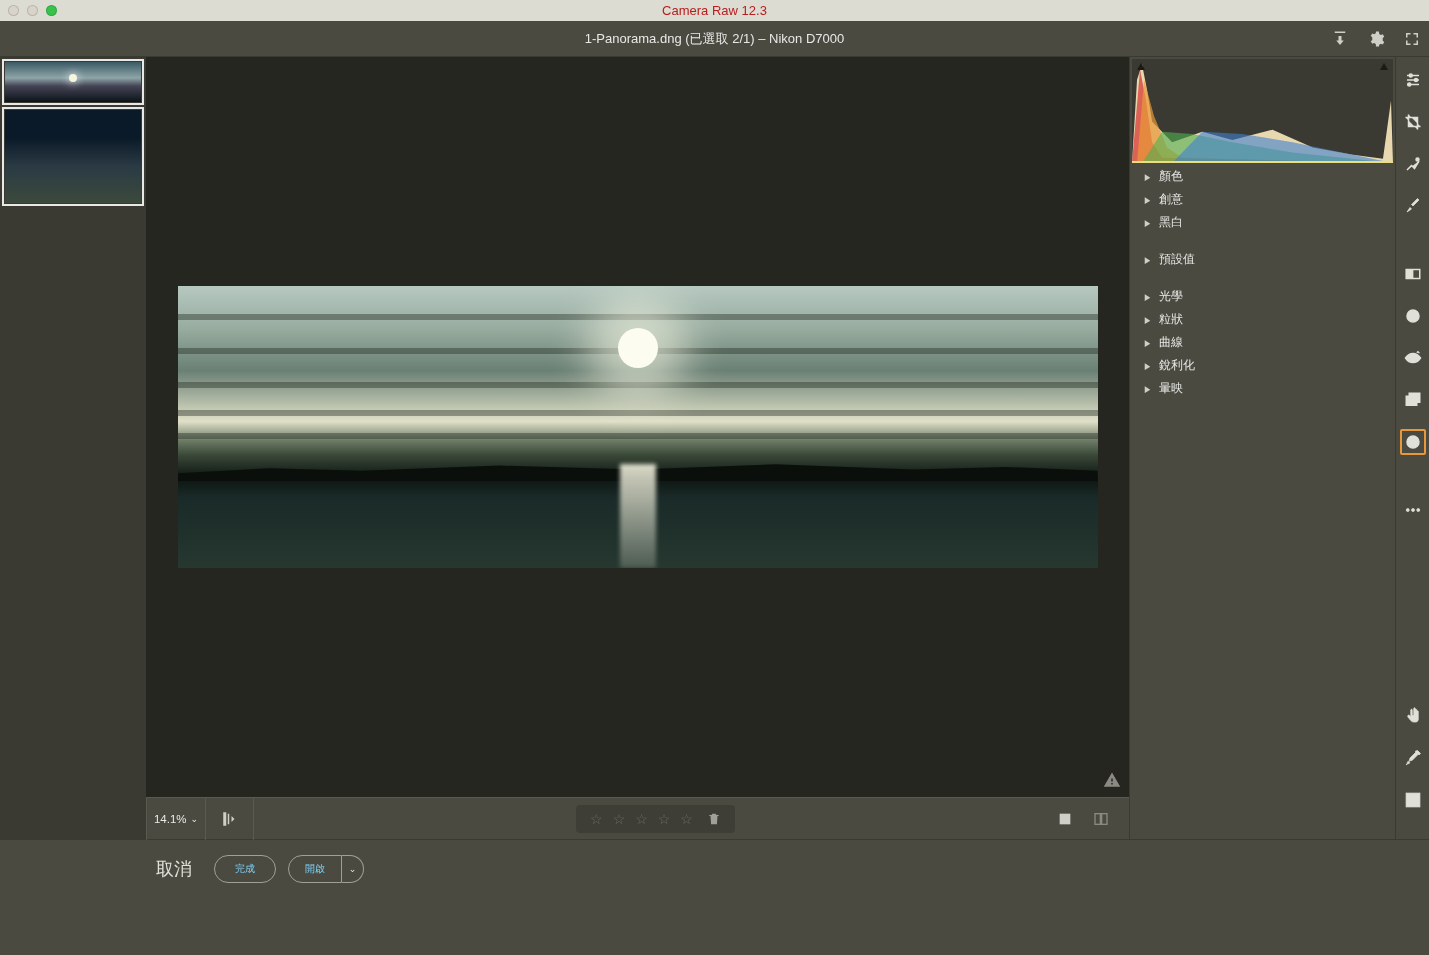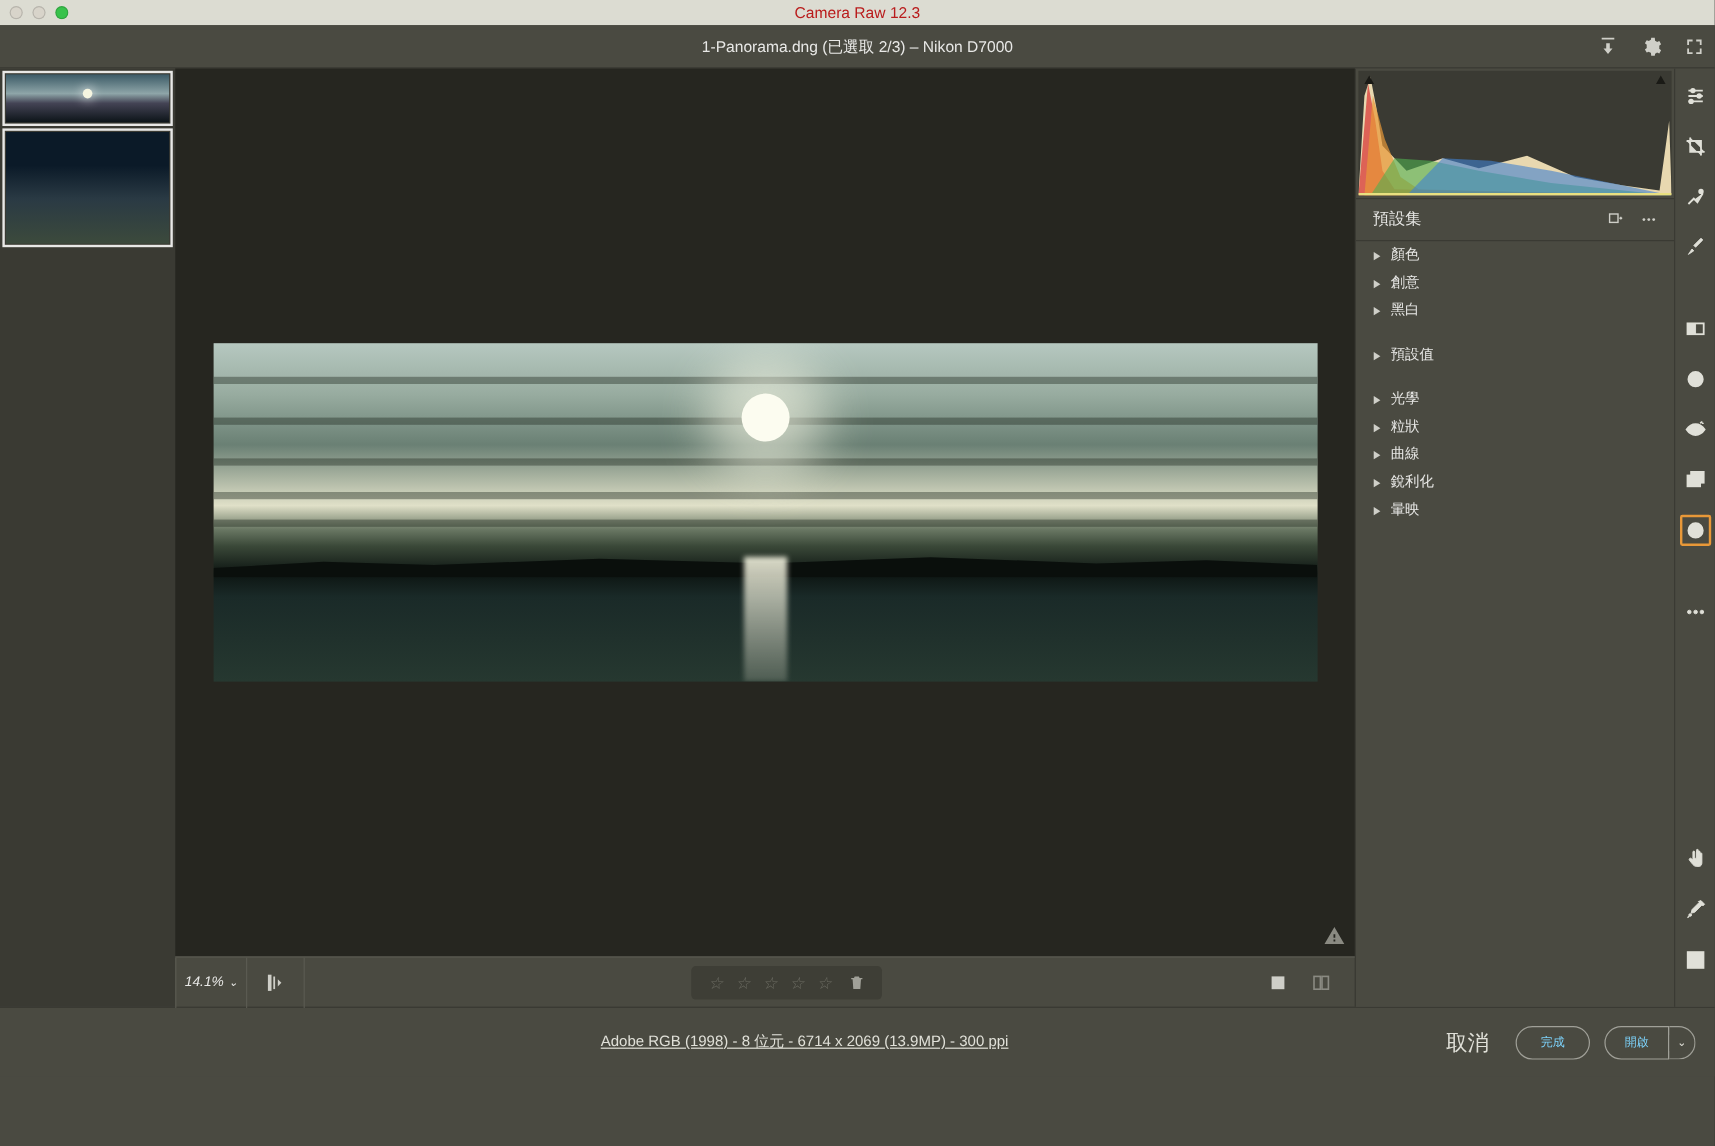--- a/index.html
+++ b/index.html
@@ -24,21 +24,21 @@
 .thumb1::after { content:""; position:absolute; left:50%; top:30%; width:8px; height:8px; background:#f5f5e0; border-radius:50%; transform:translateX(-50%); box-shadow: 0 0 10px #fff; }
 .thumb2 { height: 93px; background: linear-gradient(180deg,#0b1a28 30%,#2a3a44 60%,#3c4a3c 100%); position:relative; }
 .canvas-area { flex: 1; background: #262620; position: relative; display:flex; flex-direction:column; }
 .canvas-view { flex:1; display:flex; align-items:center; justify-content:center; position:relative; }
 .panorama { width: 920px; height: 282px; background: linear-gradient(180deg,#b6c8c0 0%,#98aca0 15%,#6a8074 30%,#e0e0c8 48%,#6a7864 55%,#3a4838 60%,#0d1512 68%,#1a2a28 75%,#263830 100%); position:relative; overflow:hidden; }
 .panorama .sun { position:absolute; left:50%; top:15%; width:40px; height:40px; background:#fcfcf0; border-radius:50%; transform:translateX(-50%); box-shadow: 0 0 40px 30px rgba(248,248,230,0.6); }
 .panorama .water { position:absolute; left:50%; top:63%; width:36px; height:104px; background:linear-gradient(180deg,rgba(240,240,220,0.9),rgba(240,240,220,0.2)); transform:translateX(-50%); filter:blur(2px);}
 .panorama .hills { position:absolute; top:60%; left:0; right:0; height:26px; background:#0a0f0c; clip-path: polygon(0 70%, 10% 50%, 20% 60%, 35% 40%, 50% 55%, 65% 35%, 80% 55%, 90% 45%, 100% 60%, 100% 100%, 0 100%); }
 .panorama .cloudbar { position:absolute; left:0; right:0; height:6px; background:rgba(30,40,30,0.4); }
 .warn-icon { position:absolute; bottom:8px; right:8px; width:18px; height:18px; }
-.toolbar-bottom { height: 42px; background: #4a4a41; display:flex; align-items:center; border-top:1px solid #5a5a51;font-style:italic;}
+.toolbar-bottom { height: 42px; background: #4a4a41; display:flex; align-items:center; border-top:1px solid #5a5a51;}
 .zoom-box { width:60px; height:42px; display:flex; align-items:center; justify-content:center; gap:4px; border-right:1px solid #5a5a51; border-left:1px solid #5a5a51;}
 .zoom-pct { font-size:11.5px; color:#e8e8e6; }
 .chev-down { font-size:9px; color:#e8e8e6; }
 .tb-sep { width:48px; height:42px; display:flex; align-items:center; justify-content:center; border-right:1px solid #5a5a51; }
 .rating-pill { margin: 0 auto; background: #3e3e36; border-radius: 4px; height:28px; display:flex; align-items:center; padding:0 14px; gap:10px; }
 .star { color:#6b6b62; font-size:14px; cursor:pointer; }
 .trash { width:14px; height:14px; fill:#a0a098; margin-left:4px; cursor:pointer; }
 .tb-right { display:flex; align-items:center; gap:20px; padding-right:20px;}
 .view-icon { width:16px; height:16px; fill:#cfcfc8; cursor:pointer; }
 .panel { width: 266px; background: #4a4a41; display:flex; flex-direction:column; border-left:1px solid #3a3a33;}
@@ -76,21 +76,21 @@
 <div class="titlebar">
   <div class="traffic-lights">
     <div class="tl close"></div>
     <div class="tl min"></div>
     <div class="tl max"></div>
   </div>
   <div class="titlebar-title">Camera Raw 12.3</div>
 </div>
 
 <div class="header">
-  <div class="header-title">1-Panorama.dng (已選取 2/3)  –  Nikon D7000</div>
+  <div class="header-title">1-Panorama.dng (已選取 2/1)  –  Nikon D7000</div>
   <div class="header-icons">
     <svg class="hicon" viewBox="0 0 24 24">
         <path d="M5 20h14v-2H5v2zM12 2L7 8h3v6h4V8h3l-5-6z" transform="scale(1,-1) translate(0,-22)"></path>
       </svg>
     <svg class="hicon" viewBox="0 0 24 24">
         <path d="M12 8a4 4 0 100 8 4 4 0 000-8zm9 4a7.9 7.9 0 00-.1-1.3l2.1-1.6-2-3.5-2.5 1a8 8 0 00-2.2-1.3L16 2h-4l-.3 2.3a8 8 0 00-2.2 1.3l-2.5-1-2 3.5 2.1 1.6A8 8 0 007 12c0 .4 0 .9.1 1.3L5 14.9l2 3.5 2.5-1c.7.5 1.4 1 2.2 1.3L12 22h4l.3-2.3c.8-.3 1.5-.8 2.2-1.3l2.5 1 2-3.5-2.1-1.6c.1-.4.1-.9.1-1.3z"></path>
       </svg>
     <svg class="hicon" viewBox="0 0 24 24">
         <path d="M4 4h6v2H6v4H4V4zm10 0h6v6h-2V6h-4V4zM4 14h2v4h4v2H4v-6zm14 0h2v6h-6v-2h4v-4z"></path>
       </svg>
@@ -168,34 +168,20 @@
         </svg>
       <svg class="histo-svg" viewBox="0 0 260 100" preserveAspectRatio="none">
         <path fill="#e8d8b0" d="M0 100 L5 20 L10 5 L15 30 L20 60 L40 80 L70 70 L100 78 L140 68 L180 85 L220 92 L250 96 L258 40 L260 100 Z"></path>
         <path fill="#d83030" opacity="0.7" d="M0 100 L8 10 L14 40 L20 80 L30 95 L260 100 Z"></path>
         <path fill="#e89838" opacity="0.7" d="M5 100 L12 20 L22 55 L35 85 L50 95 L260 100 Z"></path>
         <path fill="#50b050" opacity="0.6" d="M10 100 L30 70 L60 72 L100 80 L160 90 L260 100 Z"></path>
         <path fill="#4080d0" opacity="0.6" d="M40 100 L70 70 L110 72 L160 80 L220 92 L260 100 Z"></path>
         <line x1="0" y1="99" x2="260" y2="99" stroke="#e8e080" stroke-width="2"></line>
       </svg>
     </div>
-    <div class="panel-header">
-      <span class="panel-title">預設集</span>
-      <div class="panel-header-icons">
-        <svg class="ph-icon" viewBox="0 0 24 24">
-            <rect x="4" y="4" width="12" height="12" fill="none" stroke="#cfcfc8" stroke-width="2"></rect>
-            <path d="M18 10h4M20 8v4" stroke="#cfcfc8" stroke-width="2"></path>
-          </svg>
-        <svg class="ph-icon" viewBox="0 0 24 24">
-            <circle cx="5" cy="12" r="2"></circle>
-            <circle cx="12" cy="12" r="2"></circle>
-            <circle cx="19" cy="12" r="2"></circle>
-          </svg>
-      </div>
-    </div>
     <div class="preset-list">
       <div id="groups-a">
           <div class="preset-item">
             <span class="preset-tri">▶</span>
             <span>顏色</span>
           </div>
           <div class="preset-item">
             <span class="preset-tri">▶</span>
             <span>創意</span>
           </div>
@@ -325,23 +311,20 @@
           <line x1="3" y1="9" x2="21" y2="9"></line>
           <line x1="3" y1="15" x2="21" y2="15"></line>
         </svg>
       </div>
     <div style="height:10px"></div>
   </div>
 </div>
 
 <div class="bottom-bar">
   <div style="width:146px"></div>
-  <div style="flex:1; display:flex; align-items:center; justify-content:center;">
-    <span class="workflow-link">Adobe RGB (1998) - 8 位元 - 6714 x 2069 (13.9MP) - 300 ppi</span>
-  </div>
   <div class="bb-buttons">
     <span class="txt-btn">取消</span>
     <div class="pill-btn">
         <span>完成</span>
       </div>
     <div class="pill-split">
       <div class="pill-btn">
           <span>開啟</span>
         </div>
       <div class="pill-dd">

